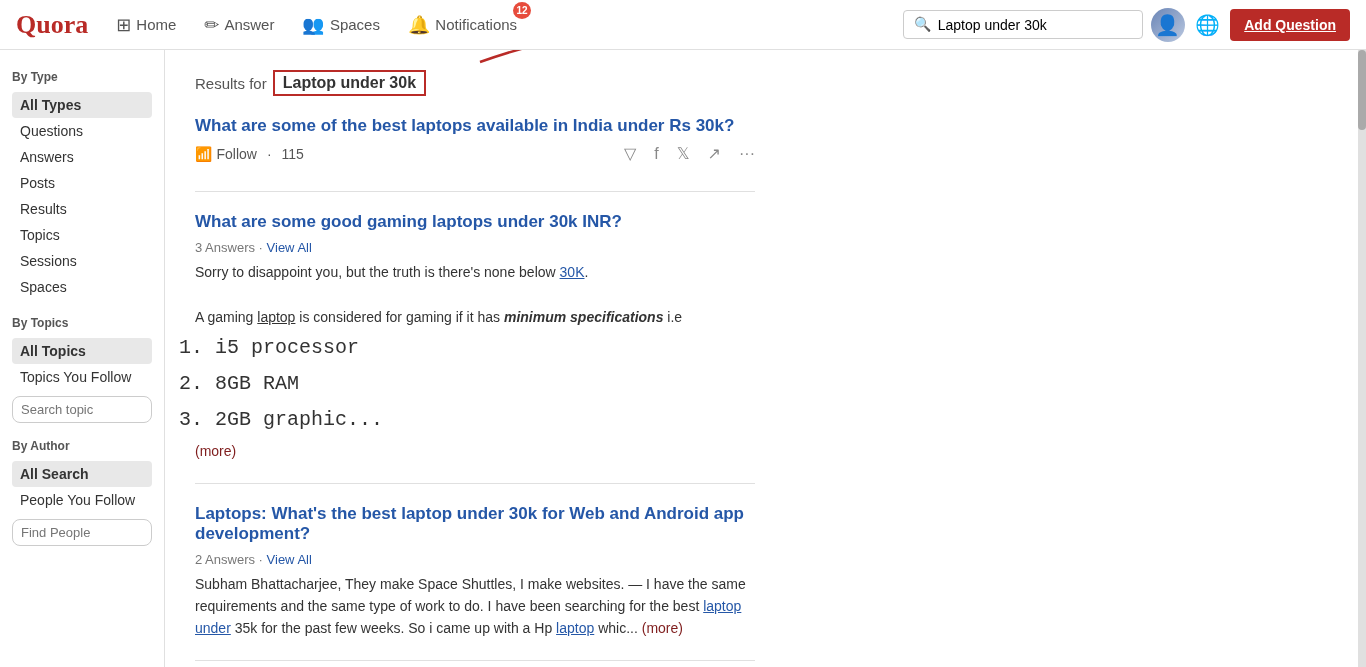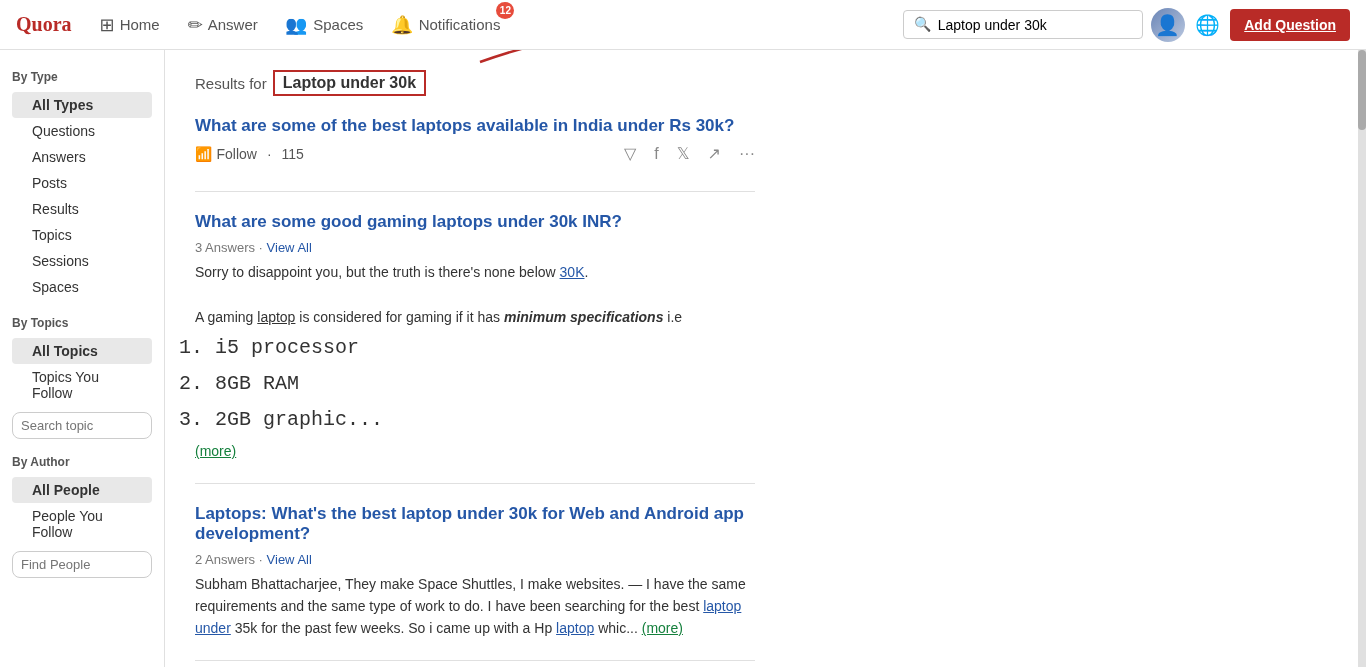--- a/index.html
+++ b/index.html
@@ -13,21 +13,21 @@
       height: 50px;
       border-bottom: 1px solid #e0e0e0;
       position: sticky;
       top: 0;
       background: #fff;
       z-index: 100;
       gap: 8px;
     }
     .logo {
       color: #b92b27;
-      font-size: 20px;
+      font-size: 26px;
       font-weight: bold;
       font-family: Georgia, serif;
       margin-right: 8px;
       text-decoration: none;
     }
     .nav-items {
       display: flex;
       align-items: center;
       gap: 4px;
       flex: 1;
@@ -139,21 +139,21 @@
       font-weight: 700;
       color: #555;
       margin-bottom: 8px;
       margin-top: 16px;
     }
     .sidebar-section-title:first-child { margin-top: 0; }
     .sidebar-item {
       font-family: sans-serif;
       font-size: 14px;
       color: #333;
-      padding: 5px 20px;
+      padding: 5px 8px;
       border-radius: 4px;
       cursor: pointer;
       display: block;
       text-decoration: none;
     }
     .sidebar-item.active {
       background: #e8e8e8;
       font-weight: 600;
     }
     .sidebar-search {
@@ -241,21 +241,21 @@
     .meta-link { color: #2557a7; cursor: pointer; text-decoration: none; }
     .result-body {
       font-family: sans-serif;
       font-size: 14px;
       color: #333;
       line-height: 1.6;
     }
     .result-body .bold-italic { font-weight: bold; font-style: italic; }
     .result-body .link-text { color: #2557a7; cursor: pointer; text-decoration: underline; }
     .list-item { margin: 4px 0 4px 20px; font-family: Liberation Mono, monospace; font-size: 20px; }
-    .more-link { color: #15803d; cursor: pointer; text-decoration: underline; }
+    .more-link { color: #7f1d1d; cursor: pointer; }
 
     
     .scrollbar {
       width: 8px;
       background: #e0e0e0;
       position: fixed;
       right: 0;
       top: 50px;
       bottom: 0;
     }
@@ -326,21 +326,21 @@
       <a class="sidebar-item">Topics</a>
       <a class="sidebar-item">Sessions</a>
       <a class="sidebar-item">Spaces</a>
 
       <div class="sidebar-section-title">By Topics</div>
       <a class="sidebar-item active">All Topics</a>
       <a class="sidebar-item">Topics You Follow</a>
       <input class="sidebar-search" placeholder="Search topic" style="">
 
       <div class="sidebar-section-title">By Author</div>
-      <a class="sidebar-item active">All People</a>
+      <a class="sidebar-item active">All Search</a>
       <a class="sidebar-item">People You Follow</a>
       <input class="sidebar-search" placeholder="Find People" style="">
     </aside>
 
     <main class="content">
 
       <svg style="position:absolute; top:2px; left:300px; width:500px; height:70px; pointer-events:none; overflow:visible;" viewBox="0 0 500 70">
         <defs>
           <marker id="arrowhead" markerWidth="8" markerHeight="6" refX="6" refY="3" orient="auto">
             <polygon points="0 0, 8 3, 0 6" fill="#b92b27"></polygon>

